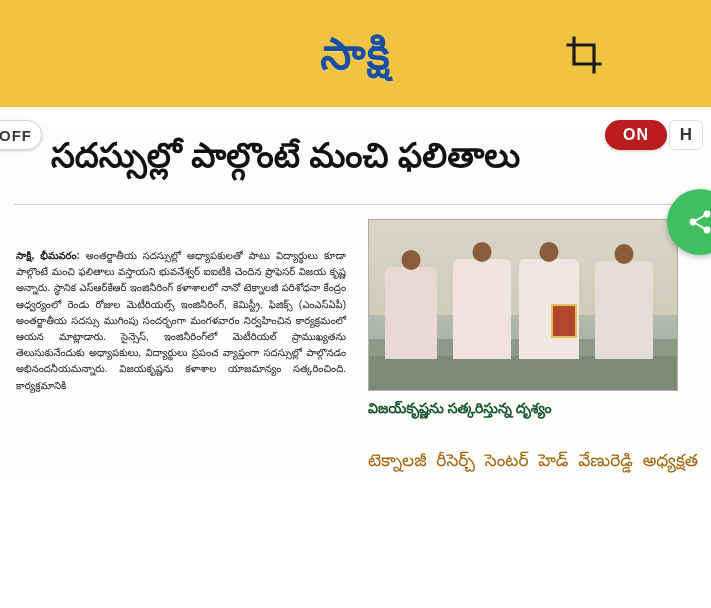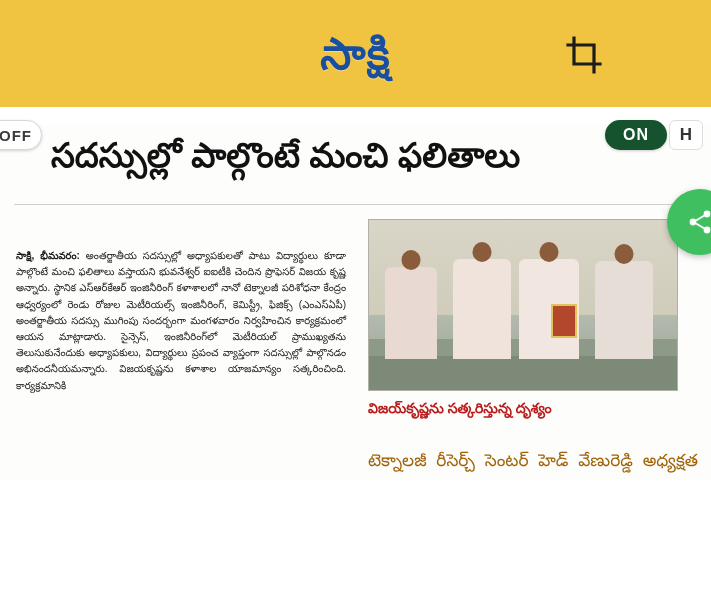--- a/index.html
+++ b/index.html
@@ -88,21 +88,21 @@
     z-index: 6;
   }
   
   .pill-on {
     position: absolute;
     right: 44px;
     top: 13px;
     width: 62px;
     height: 30px;
     border-radius: 15px;
-    background: #14532d;
+    background: #b91c1c;
     color: #ffffff;
     font-size: 16px;
     font-weight: bold;
     display: flex;
     align-items: center;
     justify-content: center;
     letter-spacing: 1px;
     box-shadow: 0 1px 3px rgba(0,0,0,0.2);
     z-index: 6;
   }
@@ -219,21 +219,21 @@
     position: absolute;
     left: 182px; bottom: 52px;
     width: 26px; height: 34px;
     background: #b3472c;
     border: 2px solid #e0c35a;
   }
   .caption {
     margin-top: 8px;
     font-size: 14px;
     font-weight: bold;
-    color: #b91c1c;
+    color: #14532d;
     line-height: 1.35;
   }
 
   .col-right-body {
     position: absolute;
     top: 340px;
     left: 368px;
     width: 330px;
     font-size: 17px;
     line-height: 1.62;

